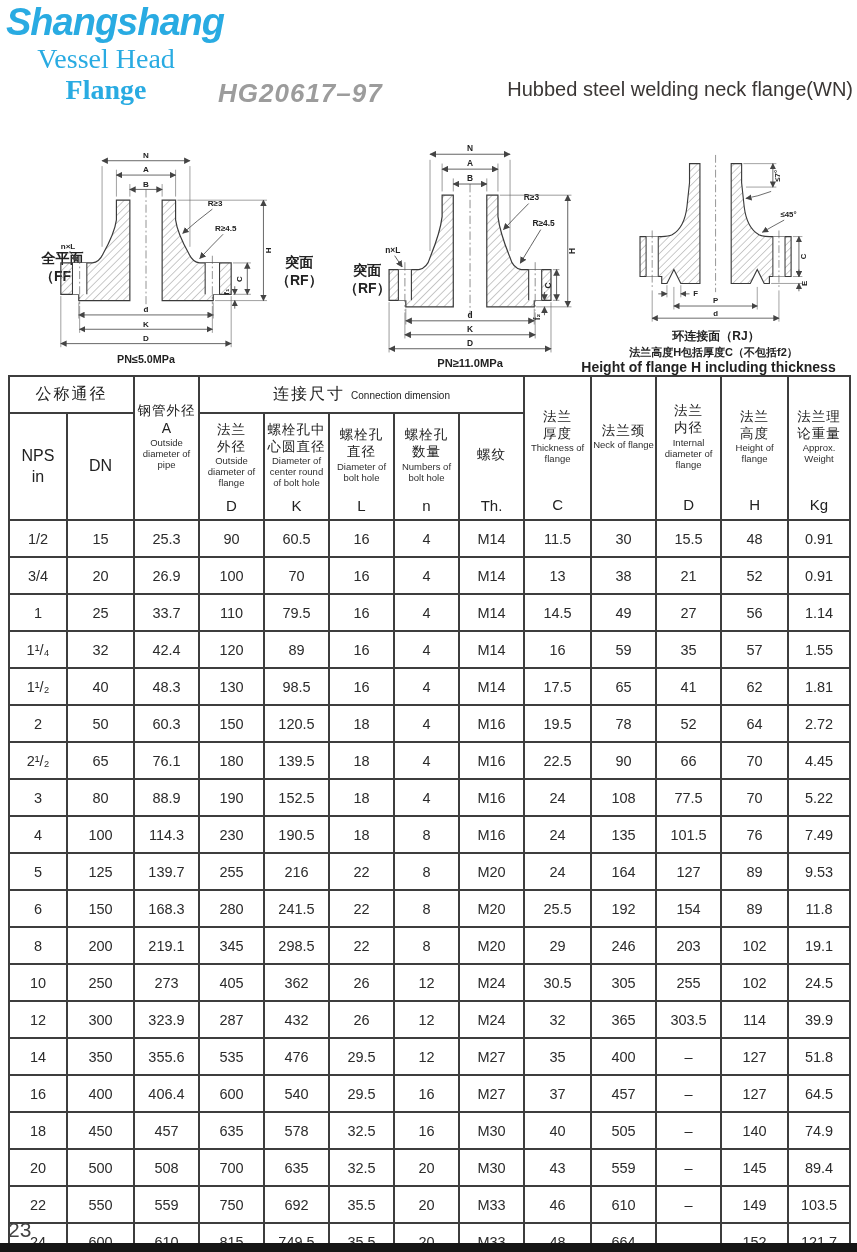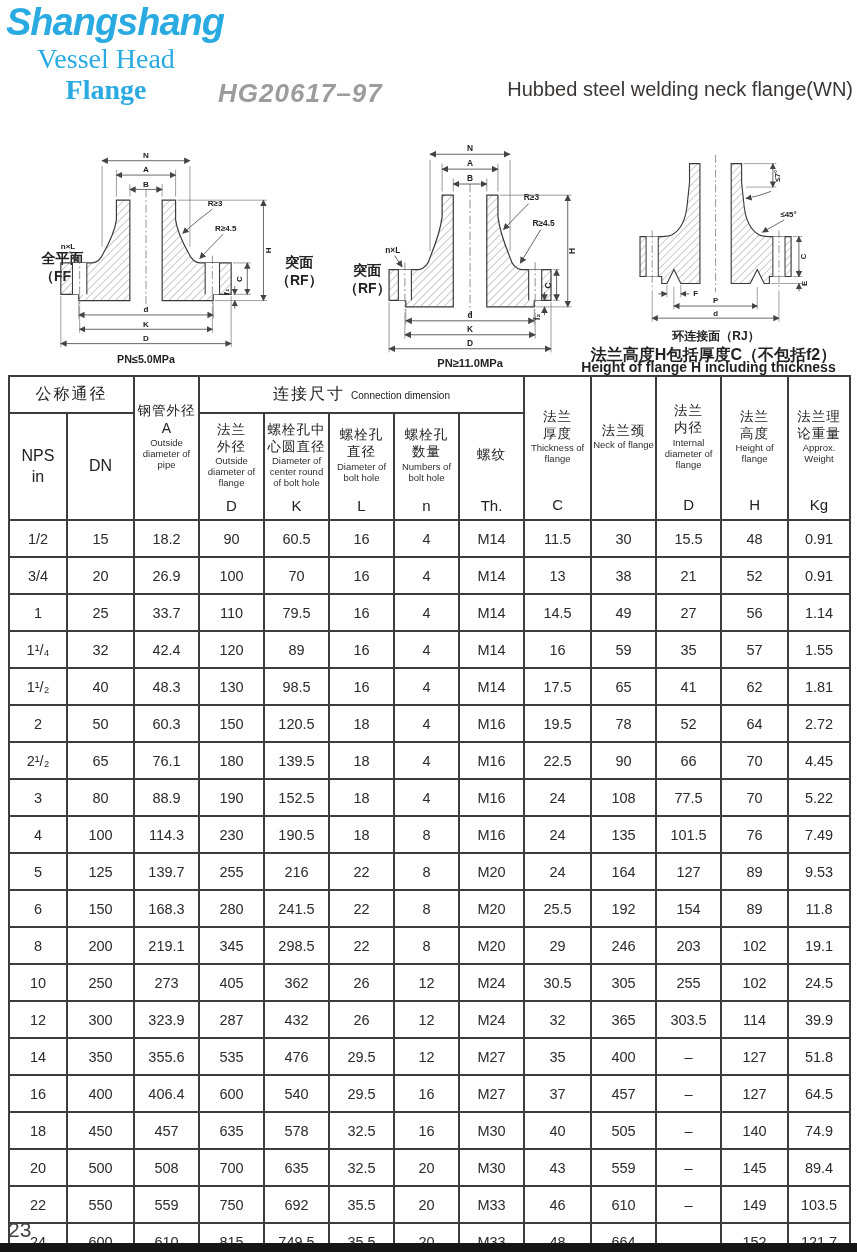--- a/index.html
+++ b/index.html
@@ -24,21 +24,21 @@
   svg .body{stroke:#3a3a3a;stroke-width:1.3;}
   svg .edge{stroke:#3a3a3a;stroke-width:1.2;fill:none;}
   svg .cl{stroke:#555;stroke-width:0.7;stroke-dasharray:9 3 2 3;fill:none;}
   svg .dim{stroke:#444;stroke-width:0.9;fill:none;}
   svg .ext{stroke:#666;stroke-width:0.7;fill:none;}
   svg .dlabel{font-family:"Liberation Sans","DejaVu Sans",sans-serif;font-size:9px;
               font-weight:bold;fill:#222;text-anchor:middle;}
   svg .plabel{font-family:"Liberation Sans","DejaVu Sans",sans-serif;font-size:12px;
               font-weight:bold;fill:#222;text-anchor:middle;}
   .rj-caption{position:absolute;font-size:12px;font-weight:bold;color:#222;text-align:center;}
-  .rj-note-cn{position:absolute;font-size:16px;font-weight:bold;color:#222;text-align:center;}
+  .rj-note-cn{position:absolute;font-size:11px;font-weight:bold;color:#222;text-align:center;}
   .rj-note-en{position:absolute;font-size:14px;font-weight:bold;color:#222;text-align:center;}
 
   
   .spec-table{position:absolute;left:8px;top:375px;border-collapse:collapse;table-layout:fixed;
               width:841px;}
   .spec-table td,.spec-table th{border:2px solid #3d3d3d;padding:0;text-align:center;
               vertical-align:middle;background:#fff;font-weight:normal;}
   .w1{width:58px}.w2{width:67px}.w3{width:65px}.w4{width:65px}.w5{width:65px}.w6{width:65px}
   .w7{width:65px}.w8{width:65px}.w9{width:67px}.w10{width:65px}.w11{width:65px}.w12{width:67px}.w13{width:62px}
   .gh{height:35px;font-size:16px;color:#222;letter-spacing:2px;}
@@ -408,21 +408,21 @@
           </div>
               <div class="h-letter">Th.</div>
             </div>
         </td>
       </tr>
     </thead>
     <tbody>
         <tr>
           <td>1/2</td>
           <td>15</td>
-          <td>18.2</td>
+          <td>25.3</td>
           <td>90</td>
           <td>60.5</td>
           <td>16</td>
           <td>4</td>
           <td>M14</td>
           <td>11.5</td>
           <td>30</td>
           <td>15.5</td>
           <td>48</td>
           <td>0.91</td>

